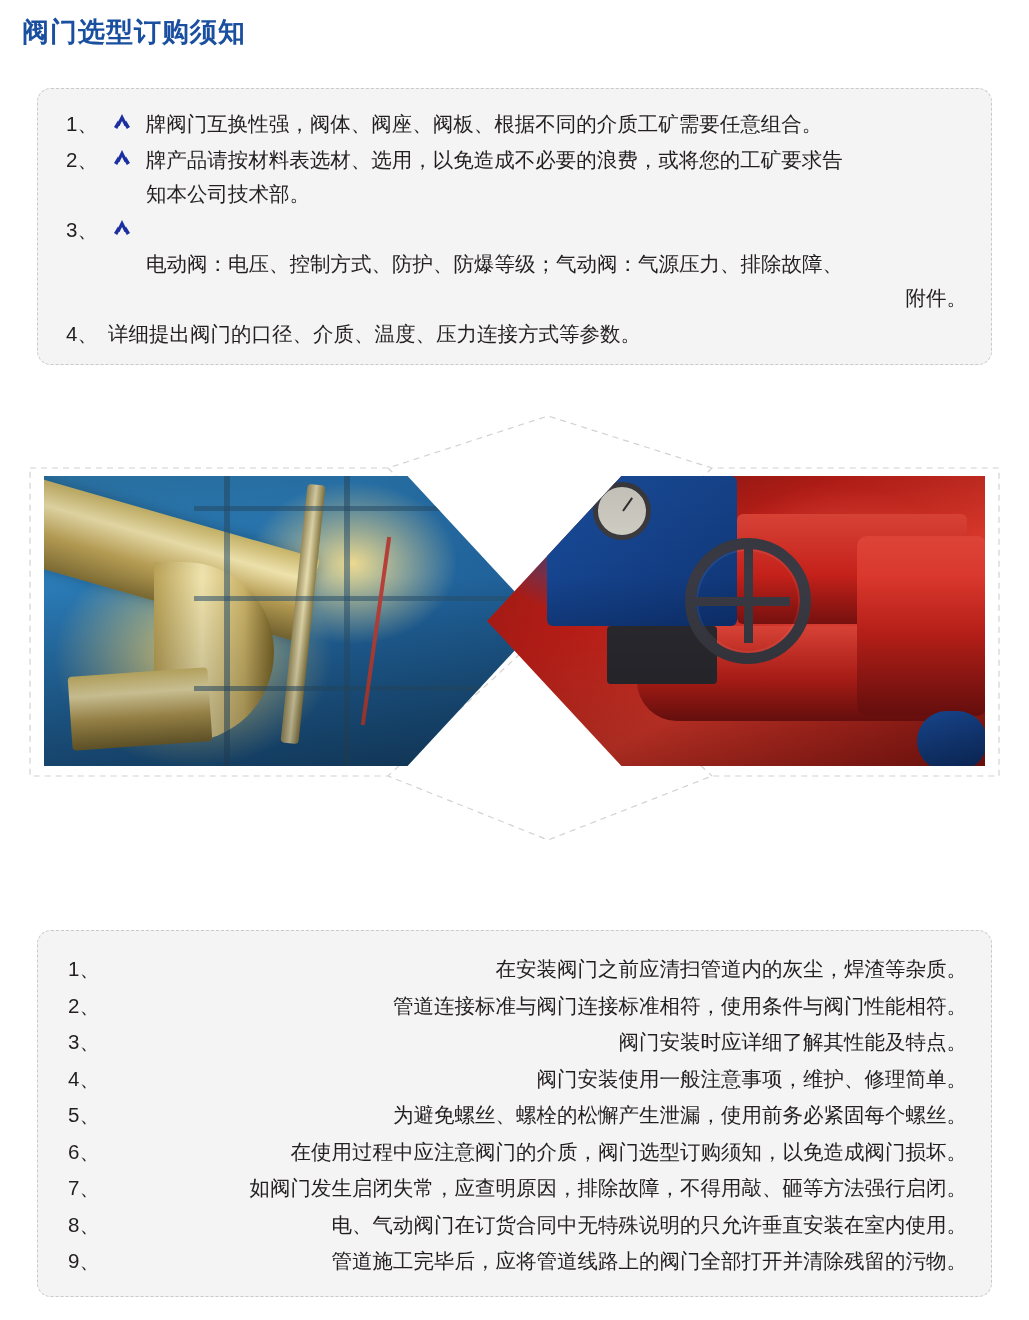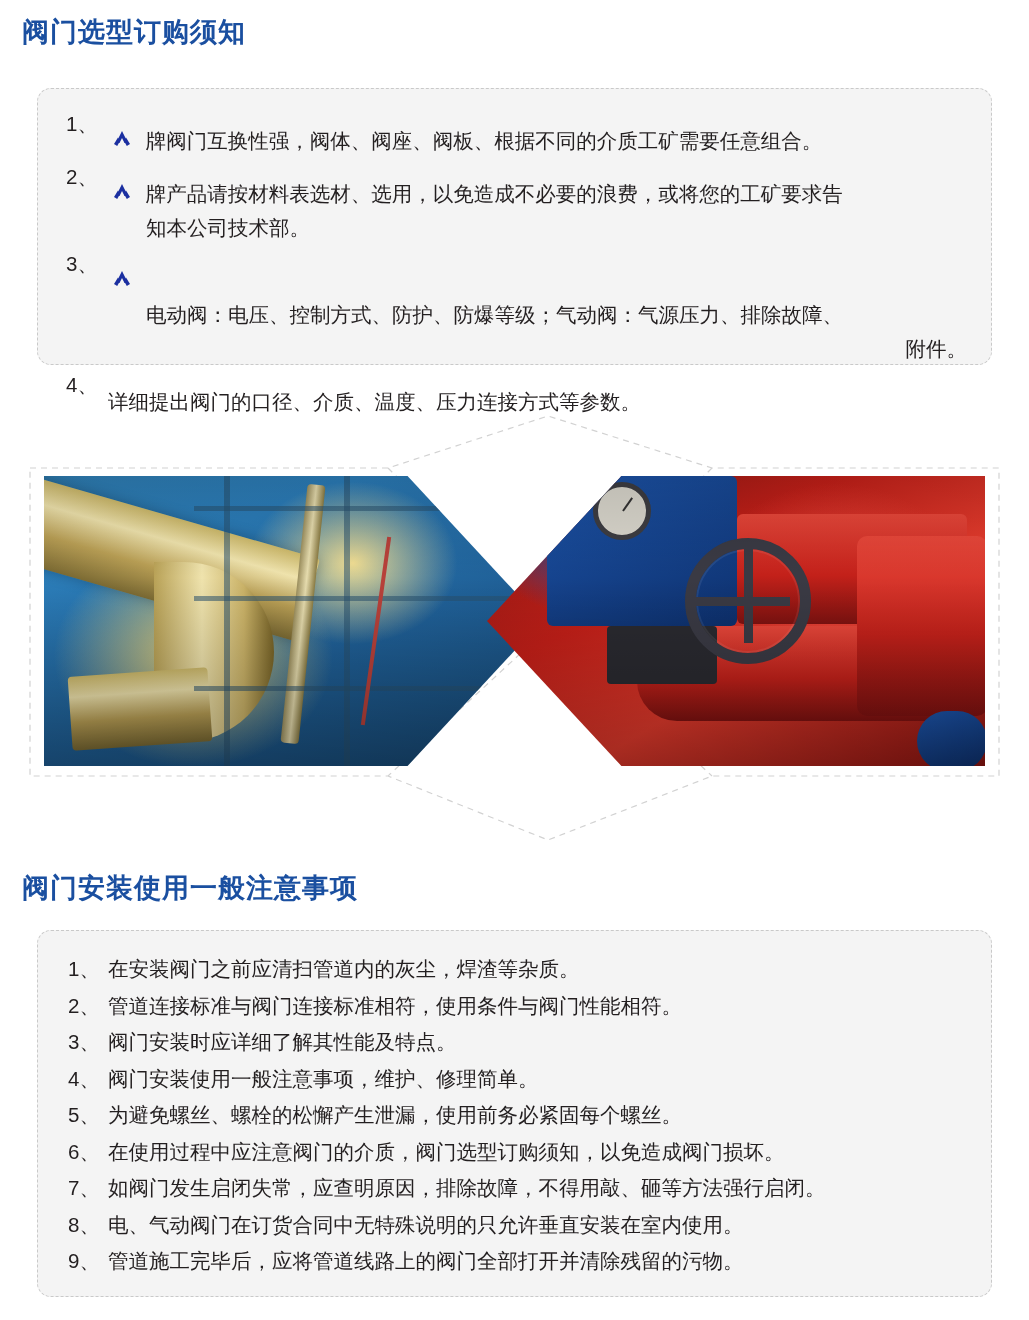--- a/index.html
+++ b/index.html
@@ -79,21 +79,20 @@
     margin-bottom: 2px;
   }
   .notice-num {
     flex: 0 0 auto;
     width: 42px;
     text-align: left;
     white-space: nowrap;
   }
   .notice-body {
     flex: 1 1 auto;
-    margin-top: 17px;
   }
   .brand-mark {
     display: inline-block;
     width: 24px;
     height: 22px;
     vertical-align: -4px;
     margin: 0 6px 0 2px;
   }
   .sub-line {
     display: block;
@@ -117,20 +116,21 @@
   .caution-item {
     display: flex;
     align-items: flex-start;
   }
   .caution-num {
     flex: 0 0 auto;
     width: 40px;
   }
   .caution-text {
     flex: 1 1 auto;
+    text-align: right;
   }
 
   
   #image-band {
     position: absolute;
     left: 22px;
     top: 408px;
     width: 985px;
     height: 440px;
   }
@@ -388,21 +388,20 @@
       <div class="red-body" id="rb-3"></div>
       <div class="blue-patch" id="bp-2"></div>
       <div class="dark-block" style="left:120px;top:150px;width:110px;height:58px;"></div>
       <div class="handwheel"></div>
       <div class="gauge"></div>
       <div class="photo-shade"></div>
     </div>
 
   </div>
 
-  <div id="title-2" class="section-title">阀门安装使用一般注意事项</div>
 
   <div id="panel-2" class="panel">
     <div class="caution-list">
 
       <div class="caution-item">
         <span class="caution-num">1、</span>
         <span class="caution-text">在安装阀门之前应清扫管道内的灰尘，焊渣等杂质。</span>
       </div>
 
       <div class="caution-item">

